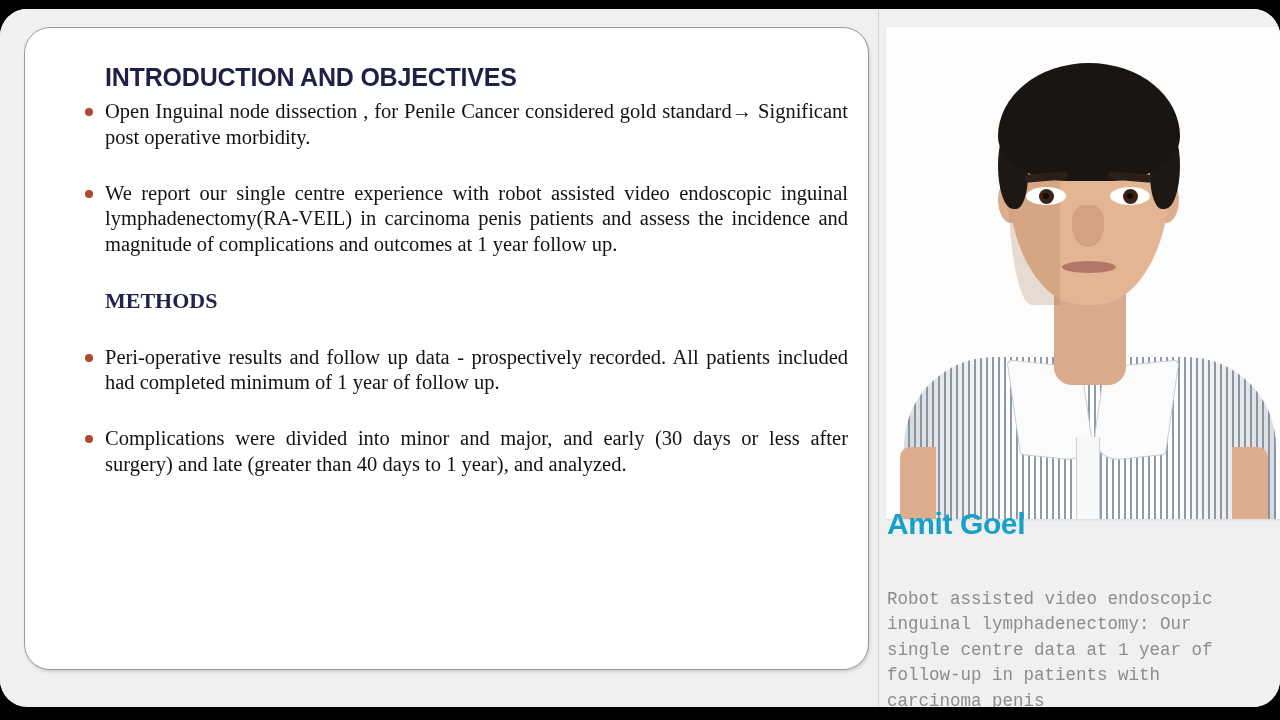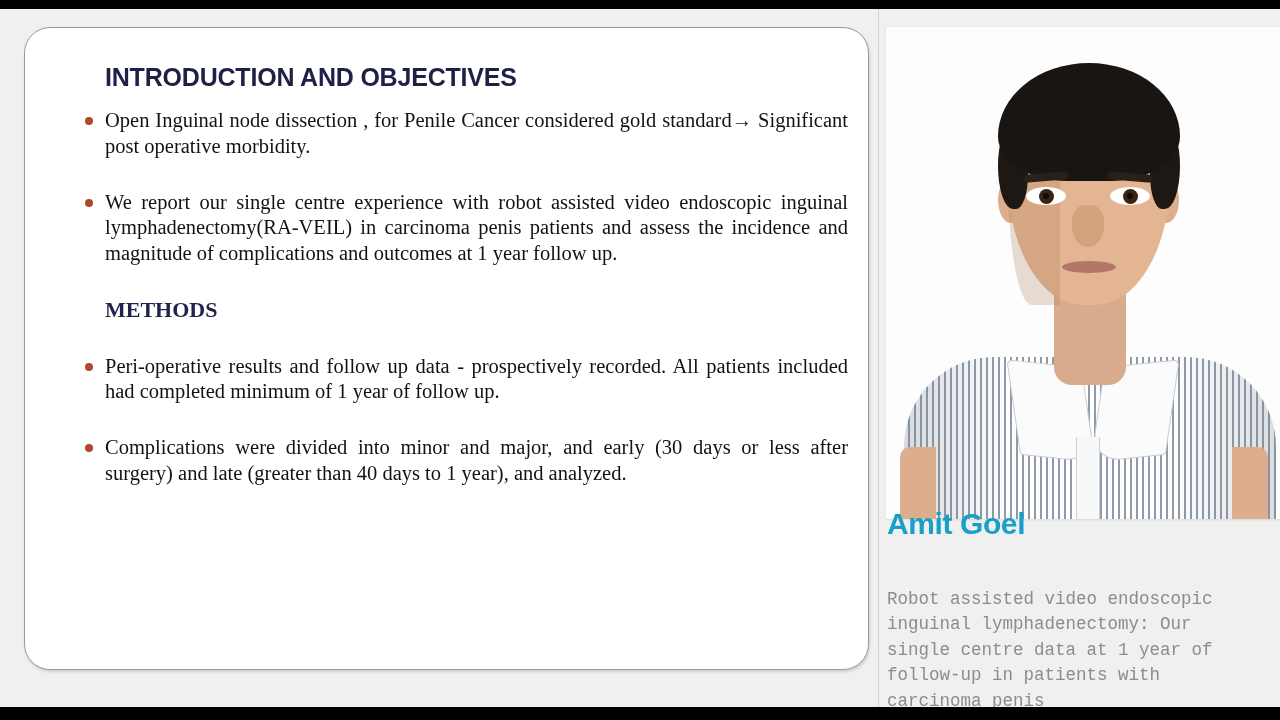--- a/index.html
+++ b/index.html
@@ -32,20 +32,21 @@
 
   
   #stage {
     position: absolute;
     top: 9px;
     left: 0;
     width: 1280px;
     height: 698px;
     background: #f0f0f0;
     overflow: hidden;
+    border-radius: 27px;
   }
 
   
   #slide-panel {
     position: absolute;
     left: 0px;
     top: 0px;
     width: 878px;
     height: 679px;
     background: #f0f0f0;
@@ -99,21 +100,21 @@
   li.bullet {
     position: relative;
     font-family: "Liberation Serif", serif;
     font-size: 20.5px;
     line-height: 1.26;
     color: #121212;
     text-align: justify;
     padding-left: 32px;
     margin-top: 12px;
   }
-  li.bullet:first-child { margin-top: 16px; }
+  li.bullet:first-child { margin-top: 7px; }
   li.bullet.gap-lg { margin-top: 30px; }
 
   li.bullet::before {
     content: "";
     position: absolute;
     left: 12px;
     top: 9px;
     width: 8px;
     height: 8px;
     border-radius: 50%;

